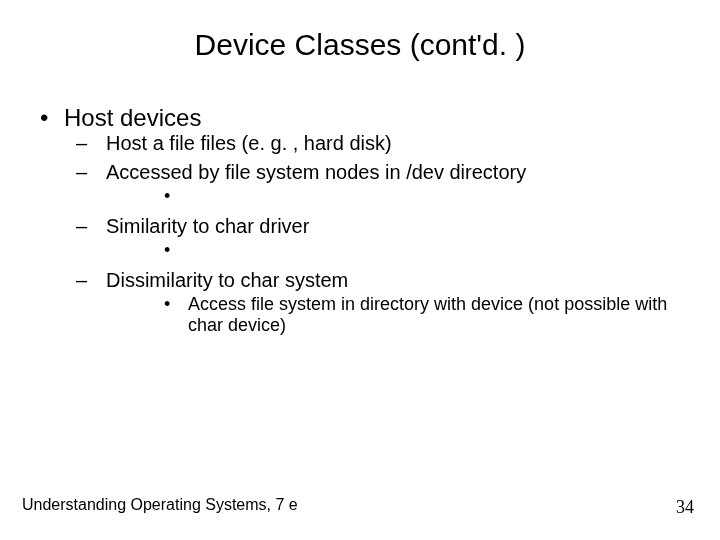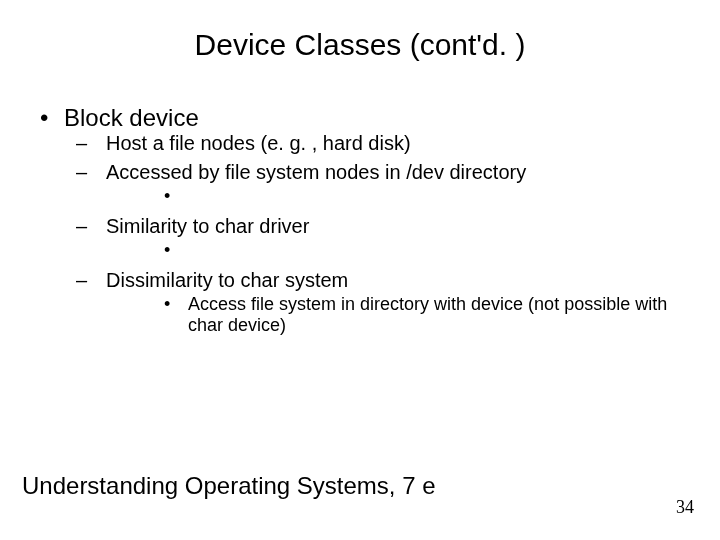--- a/index.html
+++ b/index.html
@@ -42,48 +42,48 @@
     font-size: 18px;
     margin-left: 88px;
     margin-bottom: 8px;
     margin-top: 2px;
   }
   .l3-row { display: flex; }
   .l3-bullet { width: 24px; flex-shrink: 0; }
   .footer-left {
     position: absolute;
     left: 22px;
-    bottom: 40px;
-    font-size: 24px;
+    bottom: 26px;
+    font-size: 16px;
   }
   .footer-right {
     position: absolute;
     right: 26px;
     bottom: 22px;
     font-size: 18px;
     font-family: Liberation Serif, serif;
   }
 </style>
 </head>
 <body>
 
 <div class="slide">
   <h1 class="title">Device Classes (cont'd. )</h1>
 
   <ul>
     <li class="l1">
       <div class="l1-row">
         <span class="l1-bullet">•</span>
-        <span>Block device</span>
+        <span>Host devices</span>
       </div>
       <ul>
         <li class="l2">
           <div class="l2-row">
             <span class="l2-bullet">–</span>
-            <span>Host a file nodes (e. g. , hard disk)</span>
+            <span>Host a file files (e. g. , hard disk)</span>
           </div>
         </li>
         <li class="l2">
           <div class="l2-row">
             <span class="l2-bullet">–</span>
             <span>Accessed by file system nodes in /dev directory</span>
           </div>
           <ul>
             <li class="l3">
               <div class="l3-row">

